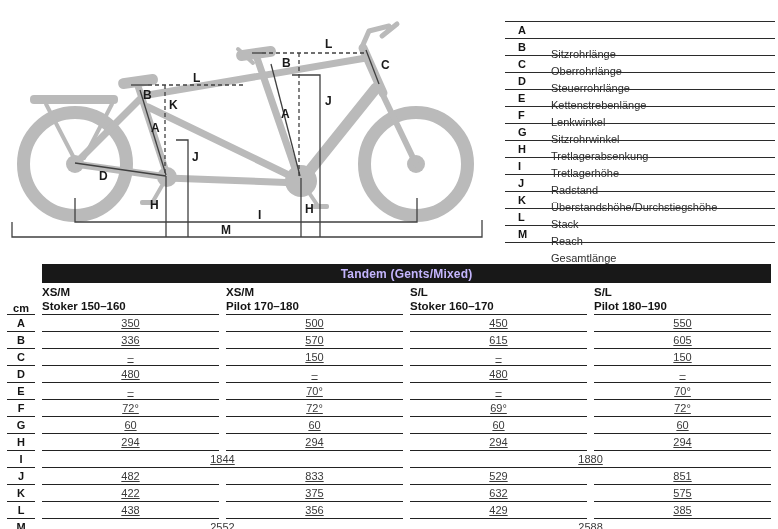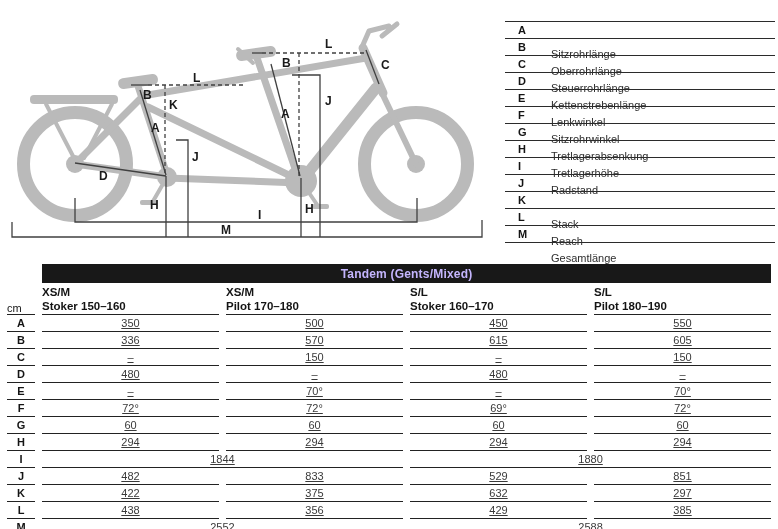--- a/index.html
+++ b/index.html
@@ -12,21 +12,21 @@
   .lrow{display:flex;align-items:center;height:16px;border-bottom:1px solid #2b2b2b;}
   .ll{width:33px;padding-left:13px;font-weight:bold;font-size:11px;color:#141414;}
   .ln{font-size:11px;color:#2e2e2e;white-space:nowrap;margin-top:47px;}
   
   .geo{position:absolute;left:0;top:264px;width:778px;border-collapse:separate;border-spacing:7px 0;table-layout:fixed;}
   .geo td{padding:0;margin:0;}
   .bar{background:#181818;color:#c4b5fd;font-weight:bold;font-size:12px;text-align:center;
        height:19px;vertical-align:middle;letter-spacing:.2px;}
   .ch{border-bottom:1px solid #222;font-weight:bold;font-size:11.5px;
       color:#141414;height:31px;vertical-align:middle;line-height:14px;}
-  .cm{border-bottom:1px solid #222;font-weight:normal;font-size:11px;
+  .cm{border-bottom:1px solid #222;text-align:center;font-weight:bold;font-size:11px;
       color:#141414;vertical-align:bottom;padding-bottom:3px;}
   .rl{border-bottom:1px solid #222;text-align:center;font-weight:bold;font-size:11px;
       color:#141414;height:16px;vertical-align:middle;}
   .v{border-bottom:1px solid #222;text-align:center;font-size:11px;color:#3a3a3a;
      height:16px;vertical-align:middle;text-decoration:underline;}
 </style>
 </head>
 <body>
 
 <div class="page">
@@ -124,20 +124,21 @@
     <div class="lrow">
         <span class="ll">H</span>
         <span class="ln">Tretlagerhöhe</span>
       </div>
     <div class="lrow">
         <span class="ll">I</span>
         <span class="ln">Radstand</span>
       </div>
     <div class="lrow">
         <span class="ll">J</span>
+        <span class="ln">Überstandshöhe/Durchstiegshöhe</span>
       </div>
     <div class="lrow">
         <span class="ll">K</span>
         <span class="ln">Stack</span>
       </div>
     <div class="lrow">
         <span class="ll">L</span>
         <span class="ln">Reach</span>
       </div>
     <div class="lrow">
@@ -244,21 +245,21 @@
           <td class="v">482</td>
           <td class="v">833</td>
           <td class="v">529</td>
           <td class="v">851</td>
         </tr>
     <tr>
           <td class="rl">K</td>
           <td class="v">422</td>
           <td class="v">375</td>
           <td class="v">632</td>
-          <td class="v">297</td>
+          <td class="v">575</td>
         </tr>
     <tr>
           <td class="rl">L</td>
           <td class="v">438</td>
           <td class="v">356</td>
           <td class="v">429</td>
           <td class="v">385</td>
         </tr>
     <tr>
           <td class="rl">M</td>

